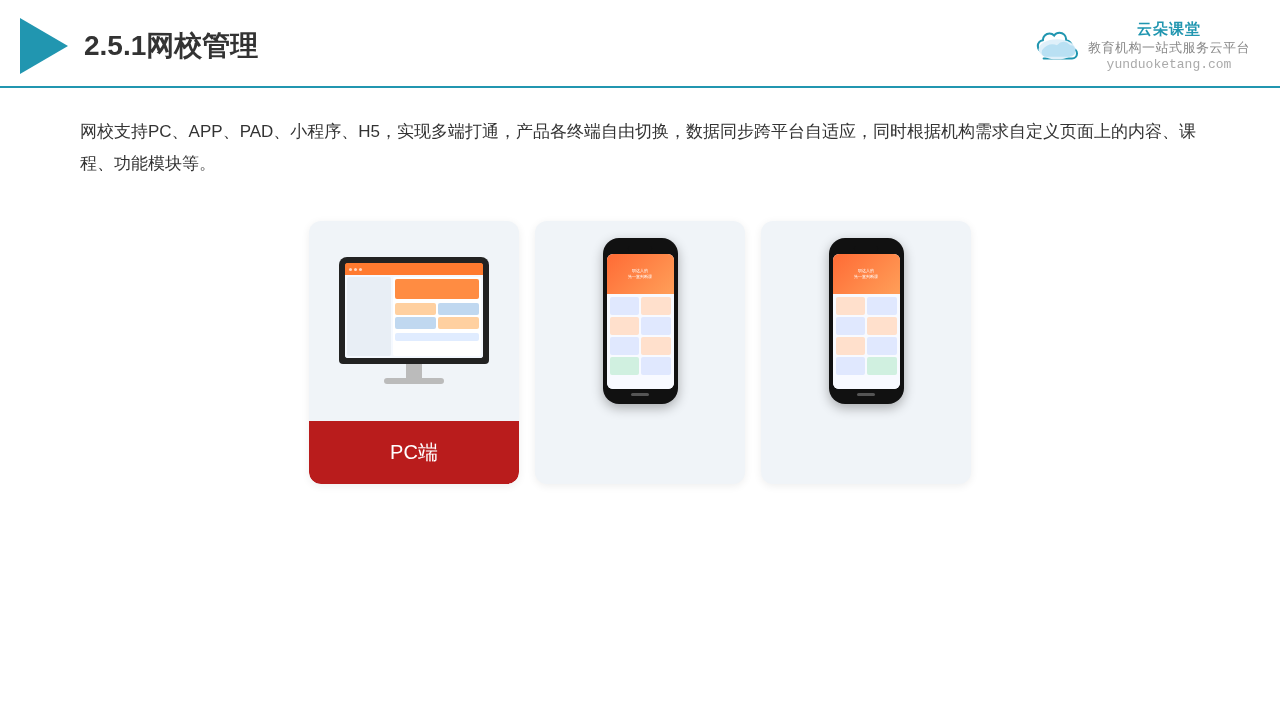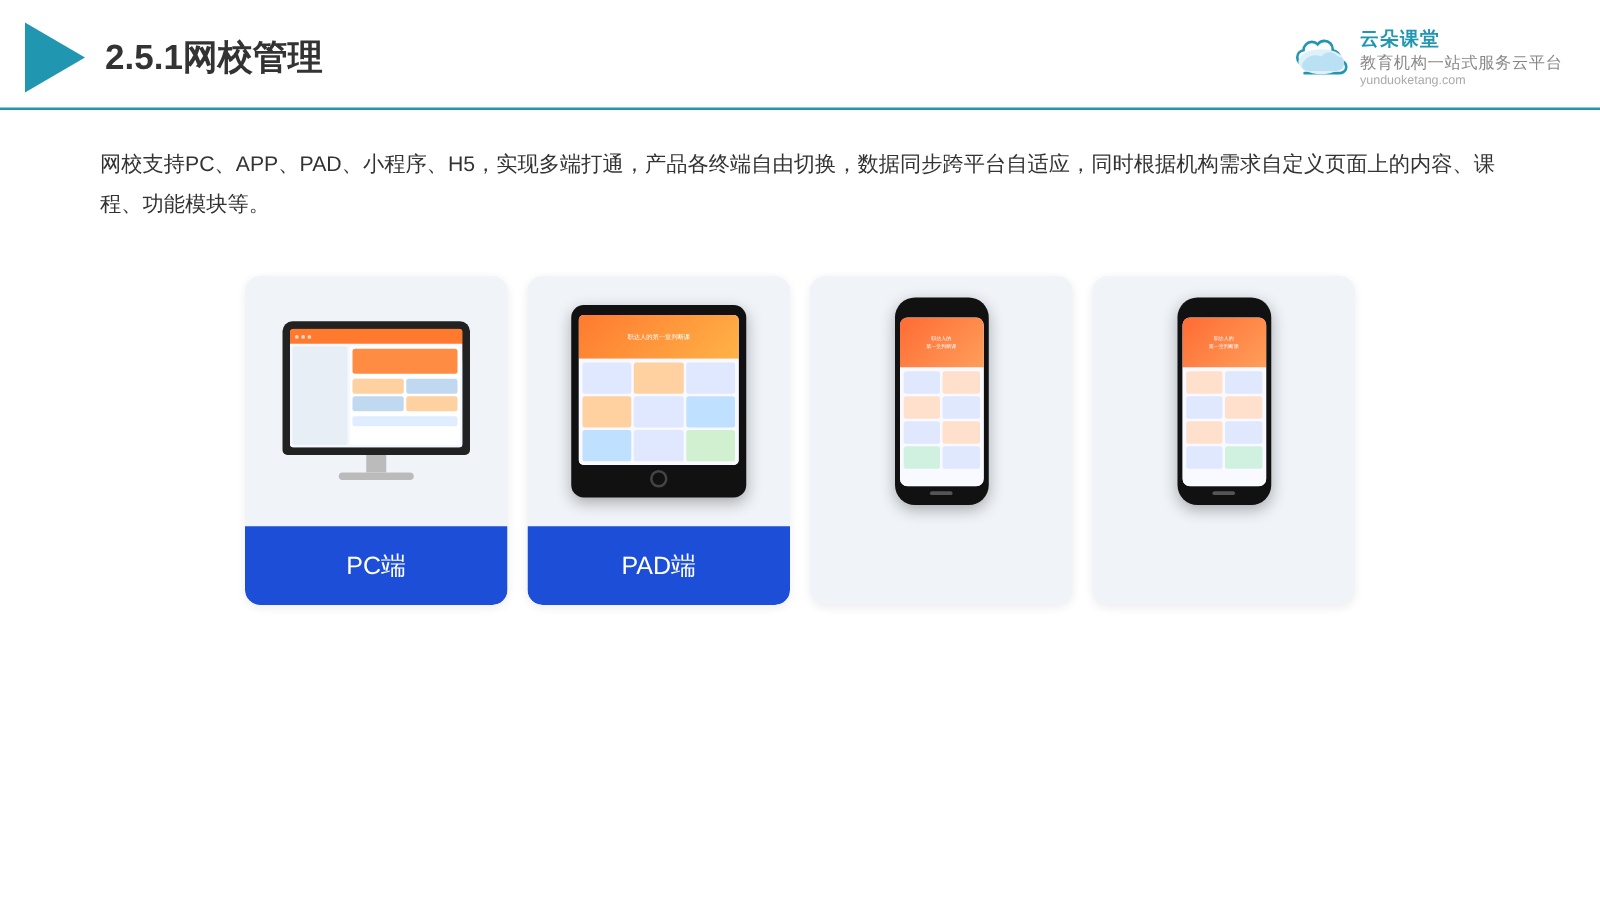--- a/index.html
+++ b/index.html
@@ -47,36 +47,37 @@
       align-items: center;
       gap: 6px;
     }
     .cloud-icon-svg {
       width: 50px;
       height: 36px;
     }
     .brand-text {
       display: flex;
       flex-direction: column;
-      align-items: flex-start;
+      align-items: center;
     }
     .brand-name {
       font-size: 15px;
       color: #2196b0;
       font-weight: 600;
       letter-spacing: 1px;
     }
     .brand-sub {
       font-size: 13px;
       color: #888;
       letter-spacing: 0.5px;
     }
     .brand-url {
-      font-size: 10px;
+      font-size: 13px;
       color: #aaa;
+      font-family: Liberation Mono, monospace;
     }
 
     
     .description {
       padding: 28px 80px 10px 80px;
       font-size: 17px;
       color: #333;
       line-height: 1.9;
     }
 
@@ -103,21 +104,21 @@
       width: 100%;
       height: 200px;
       display: flex;
       align-items: center;
       justify-content: center;
       padding: 16px;
     }
 
     .card-label {
       width: 100%;
-      background: #1d4ed8;
+      background: #b91c1c;
       color: #fff;
       text-align: center;
       font-size: 20px;
       font-weight: 500;
       padding: 18px 0;
       border-radius: 0 0 12px 12px;
     }
 
     
     
@@ -428,42 +429,20 @@
           </div>
         </div>
         <div class="monitor-stand-neck"></div>
         <div class="monitor-stand-base"></div>
       </div>
     </div>
     <div class="card-label">PC端</div>
   </div>
 
 
-  <div class="card">
-    <div class="card-image-area">
-      <div class="tablet-mockup">
-        <div class="tablet-screen">
-          <div class="tablet-screen-top">职达人的第一堂判断课</div>
-          <div class="tablet-screen-body">
-            <div class="tablet-cell"></div>
-            <div class="tablet-cell" style="background:#ffd0a0;"></div>
-            <div class="tablet-cell"></div>
-            <div class="tablet-cell" style="background:#ffd0a0;"></div>
-            <div class="tablet-cell"></div>
-            <div class="tablet-cell" style="background:#c0e0ff;"></div>
-            <div class="tablet-cell" style="background:#c0e0ff;"></div>
-            <div class="tablet-cell"></div>
-            <div class="tablet-cell" style="background:#d0f0d0;"></div>
-          </div>
-        </div>
-        <div class="tablet-home"></div>
-      </div>
-    </div>
-    <div class="card-label">PAD端</div>
-  </div>
 
   <div class="card">
     <div class="card-image-area">
       <div class="mini-phone">
         <div class="mini-notch"></div>
         <div class="mini-screen">
           <div class="mini-screen-top">职达人的<br>第一堂判断课</div>
           <div class="mini-screen-body">
             <div class="mini-row">
               <div class="mini-cell"></div>

